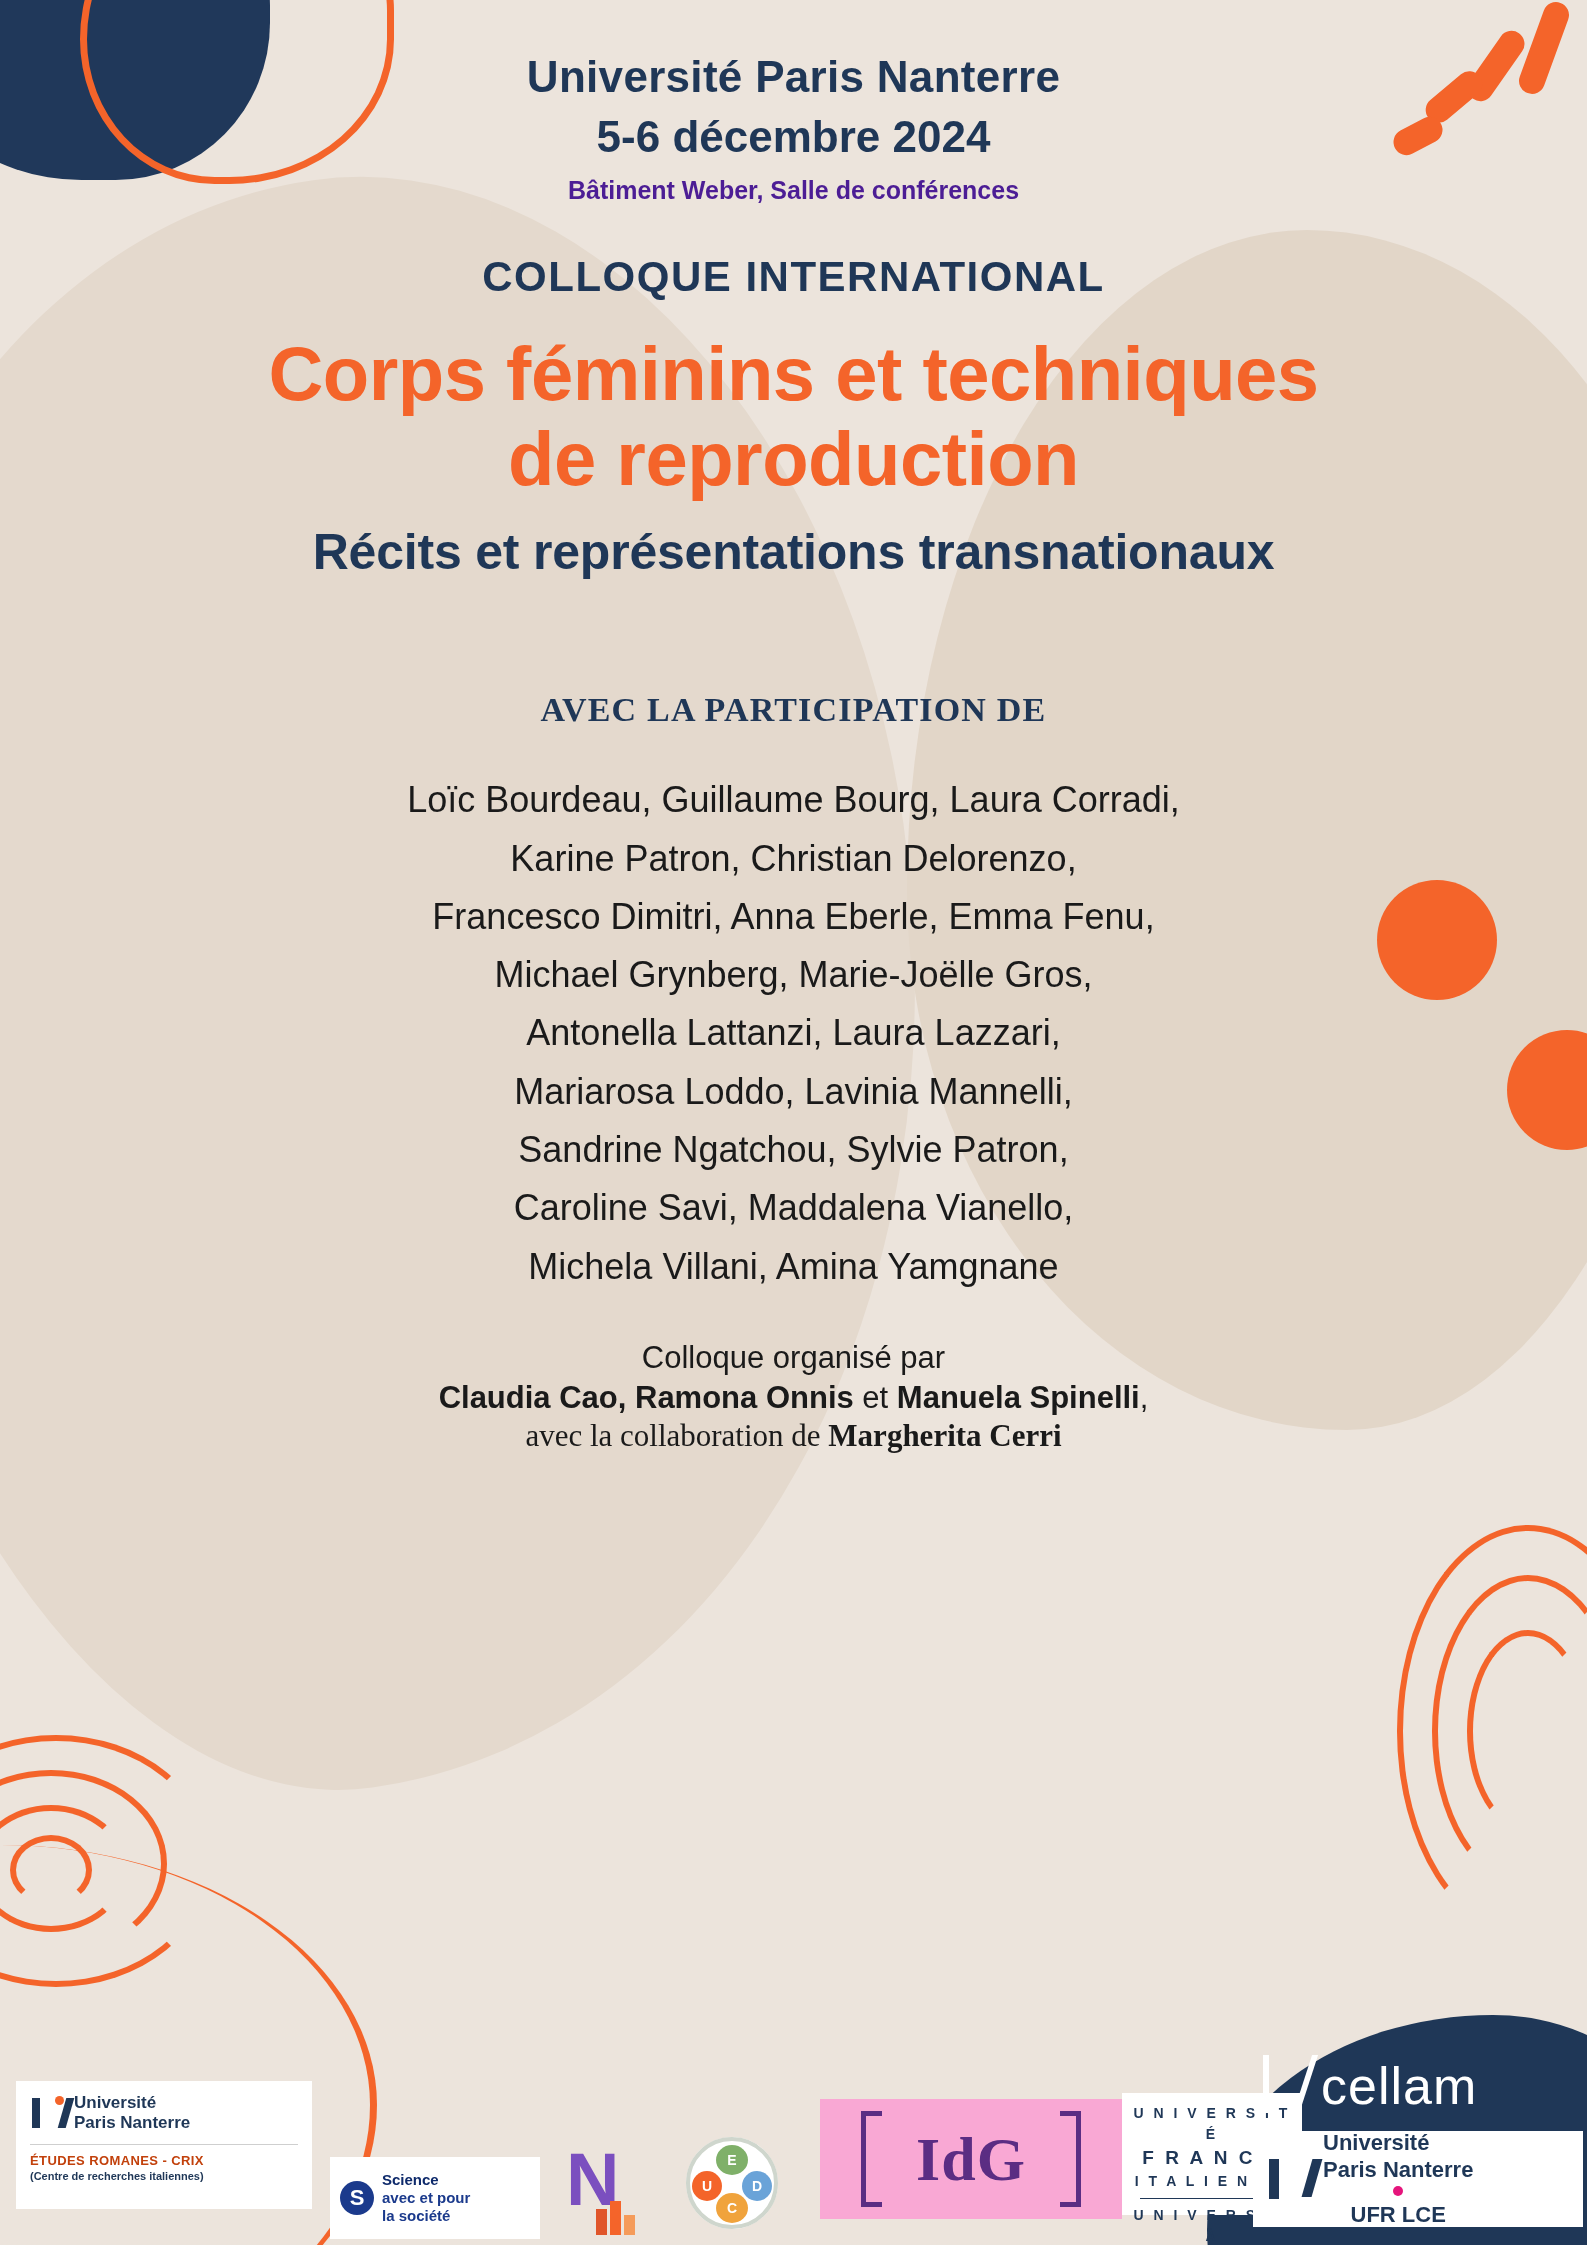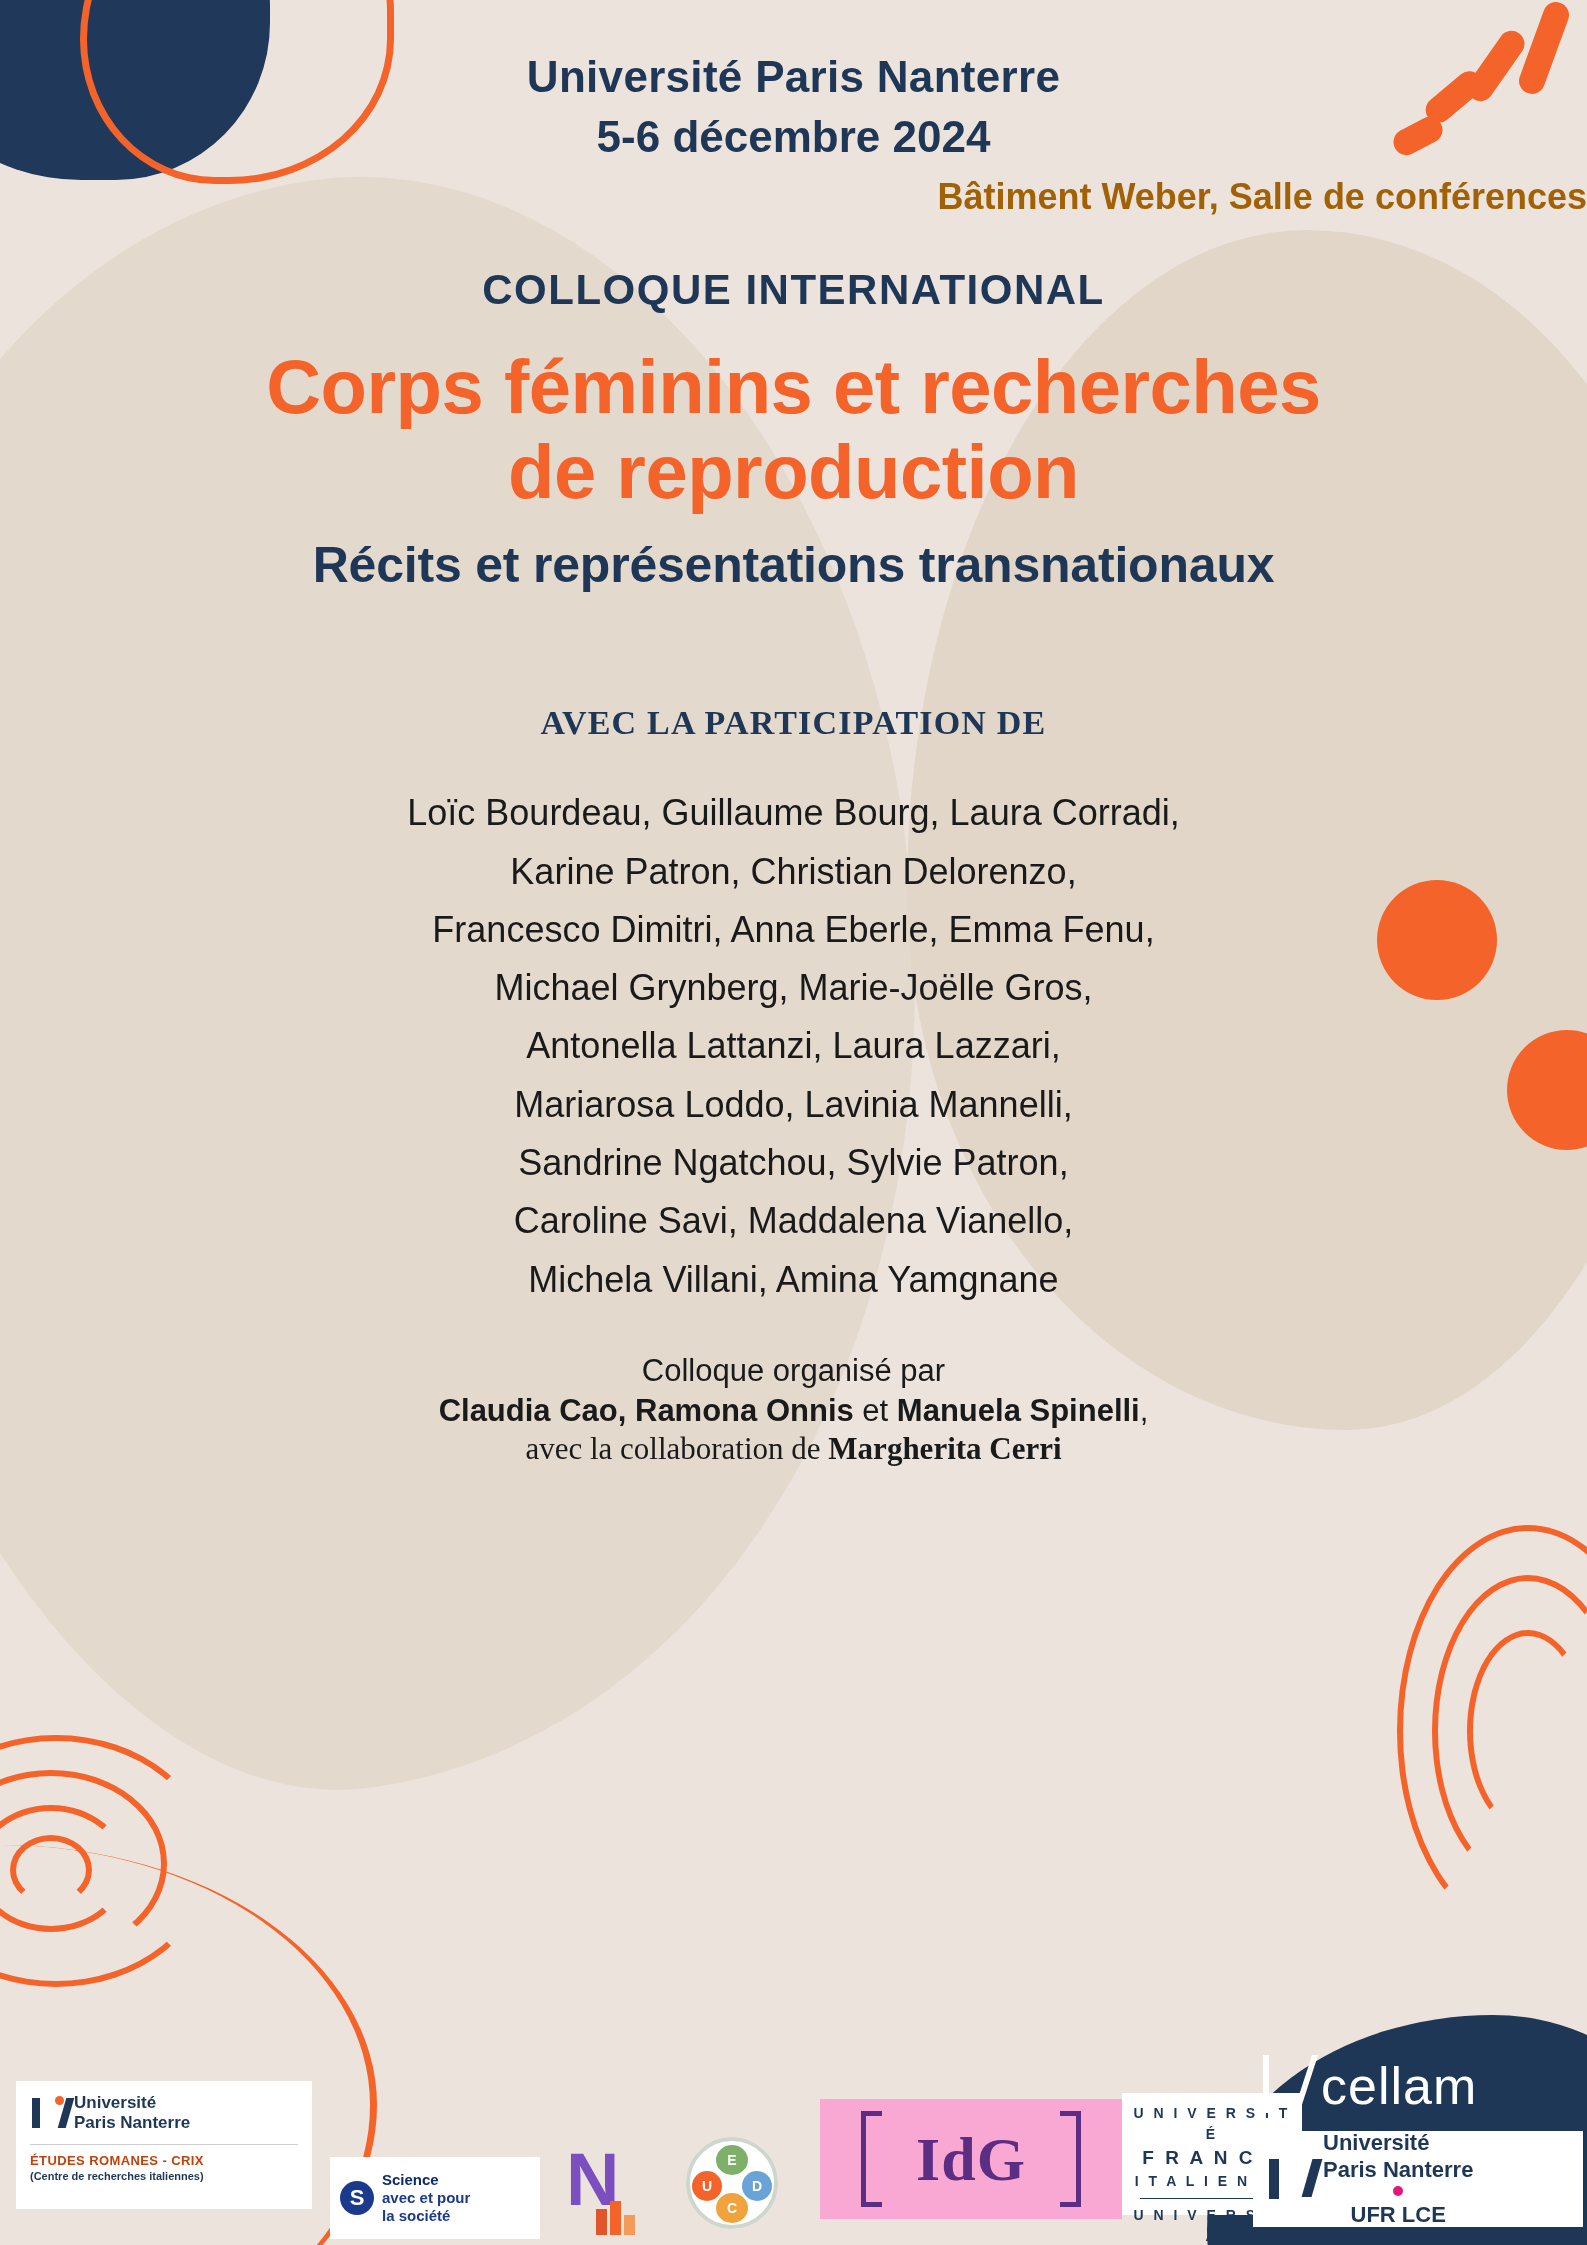--- a/index.html
+++ b/index.html
@@ -167,25 +167,24 @@
     color: #1f3757;
     letter-spacing: 0.3px;
   }
   .header .line2 {
     font-size: 44px;
     font-weight: bold;
     color: #1f3757;
     margin-top: 10px;
   }
   .header .line3 {
-    font-size: 36px;
-    font-weight: bold;
-    color: #a16207;
+    font-size: 25px;
+    font-weight: bold;
+    color: #4c1d95;
     margin-top: 14px;
-    text-align: right;
   }
   .colloque-label {
     text-align: center;
     margin-top: 48px;
     font-size: 42px;
     font-weight: bold;
     color: #1f3757;
     letter-spacing: 1.5px;
   }
   .title-main {
@@ -417,21 +416,21 @@
 
   <div class="header">
     <div class="line1">Université Paris Nanterre</div>
     <div class="line2">5-6 décembre 2024</div>
     <div class="line3">Bâtiment Weber, Salle de conférences</div>
   </div>
 
   <div class="colloque-label">COLLOQUE INTERNATIONAL</div>
 
   <div class="title-main">
-    <div>Corps féminins et recherches</div>
+    <div>Corps féminins et techniques</div>
     <div>de reproduction</div>
   </div>
 
   <div class="title-sub">Récits et représentations transnationaux</div>
 
   <div class="participation-label">AVEC LA PARTICIPATION DE</div>
 
   <div class="names">
     <div>Loïc Bourdeau, Guillaume Bourg, Laura Corradi,</div>
     <div>Karine Patron, Christian Delorenzo,</div>

